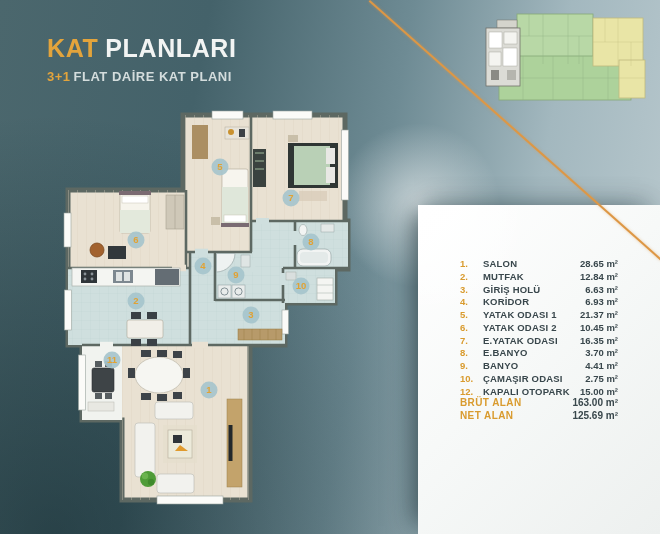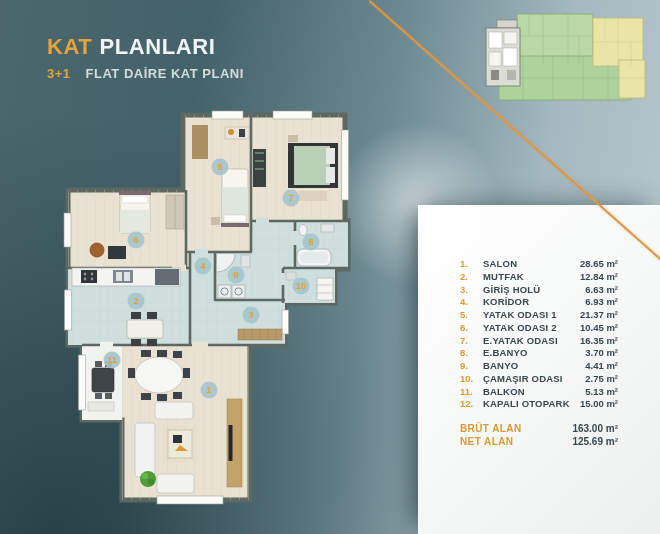--- a/index.html
+++ b/index.html
@@ -14,34 +14,34 @@
     pointer-events:none;}
   .panel{position:absolute;left:418px;top:205px;right:0;bottom:0;
     background:linear-gradient(135deg,#ffffff 0%,#f7f9f8 45%,#edf0ef 100%);
     box-shadow:-12px 0 24px -8px rgba(8,28,33,.55), 0 -12px 24px -8px rgba(8,28,33,.2);}
   .panel::before{content:"";position:absolute;left:0;top:0;width:140px;height:120px;
     background:radial-gradient(circle at 0 0,#ffffff 0%,rgba(255,255,255,0) 65%);}
   .diag{position:absolute;left:370px;top:0;width:390px;height:2px;background:#dd9745;
     transform-origin:0 0;transform:rotate(41.6deg);box-shadow:0 0 3px rgba(221,151,69,.5);}
   
   .header{position:absolute;left:47px;top:36px;}
-  .header h1{margin:0;font-size:22px;font-weight:700;letter-spacing:.6px;line-height:1;}
+  .header h1{margin:0;font-size:25px;font-weight:700;letter-spacing:.6px;line-height:1;}
   .t-accent{color:#e3a43c;}
   .t-rest{color:#f2f4f3;margin-left:7px;}
   .subtitle{margin-top:9px;font-size:13px;font-weight:700;letter-spacing:.5px;line-height:1;}
   .s-accent{color:#e3a43c;}
-  .s-rest{color:#d4dddd;margin-left:15px;}
+  .s-rest{color:#d4dddd;margin-left:3px;}
   
   .room-list{position:absolute;left:460px;top:258px;width:158px;}
   .row{display:flex;align-items:baseline;line-height:12.75px;font-size:9.5px;font-weight:700;
     color:#39474c;}
   .row .no{width:23px;color:#d99b2e;}
   .row .nm{flex:1;letter-spacing:.2px;}
   .row .ar{text-align:center;white-space:nowrap;}
-  .totals{position:absolute;left:460px;top:422px;width:158px;}
+  .totals{position:absolute;left:460px;top:396px;width:158px;}
   .trow{display:flex;align-items:baseline;line-height:13.3px;font-size:10px;font-weight:700;}
   .trow .tl{flex:1;color:#d99b2e;letter-spacing:.4px;}
   .trow .tv{text-align:left;color:#39474c;white-space:nowrap;}
   
   .keyplan{position:absolute;left:483px;top:6px;}
   .plan{position:absolute;left:55px;top:105px;}
   svg text.marker-num{font-family:"Liberation Sans",sans-serif;font-size:9.5px;
     font-weight:700;fill:#e1a234;text-anchor:middle;}
 </style>
 </head>
@@ -335,25 +335,20 @@
         <span class="no">9.</span>
         <span class="nm">BANYO</span>
         <span class="ar">4.41 m²</span>
       </div>
     <div class="row">
         <span class="no">10.</span>
         <span class="nm">ÇAMAŞIR ODASI</span>
         <span class="ar">2.75 m²</span>
       </div>
     <div class="row">
-        <span class="no">11.</span>
-        <span class="nm">BALKON</span>
-        <span class="ar">5.13 m²</span>
-      </div>
-    <div class="row">
         <span class="no">12.</span>
         <span class="nm">KAPALI OTOPARK</span>
         <span class="ar">15.00 m²</span>
       </div>
   </div>
 
   <div class="totals">
     <div class="trow">
         <span class="tl">BRÜT ALAN</span>
         <span class="tv">163.00 m²</span>

